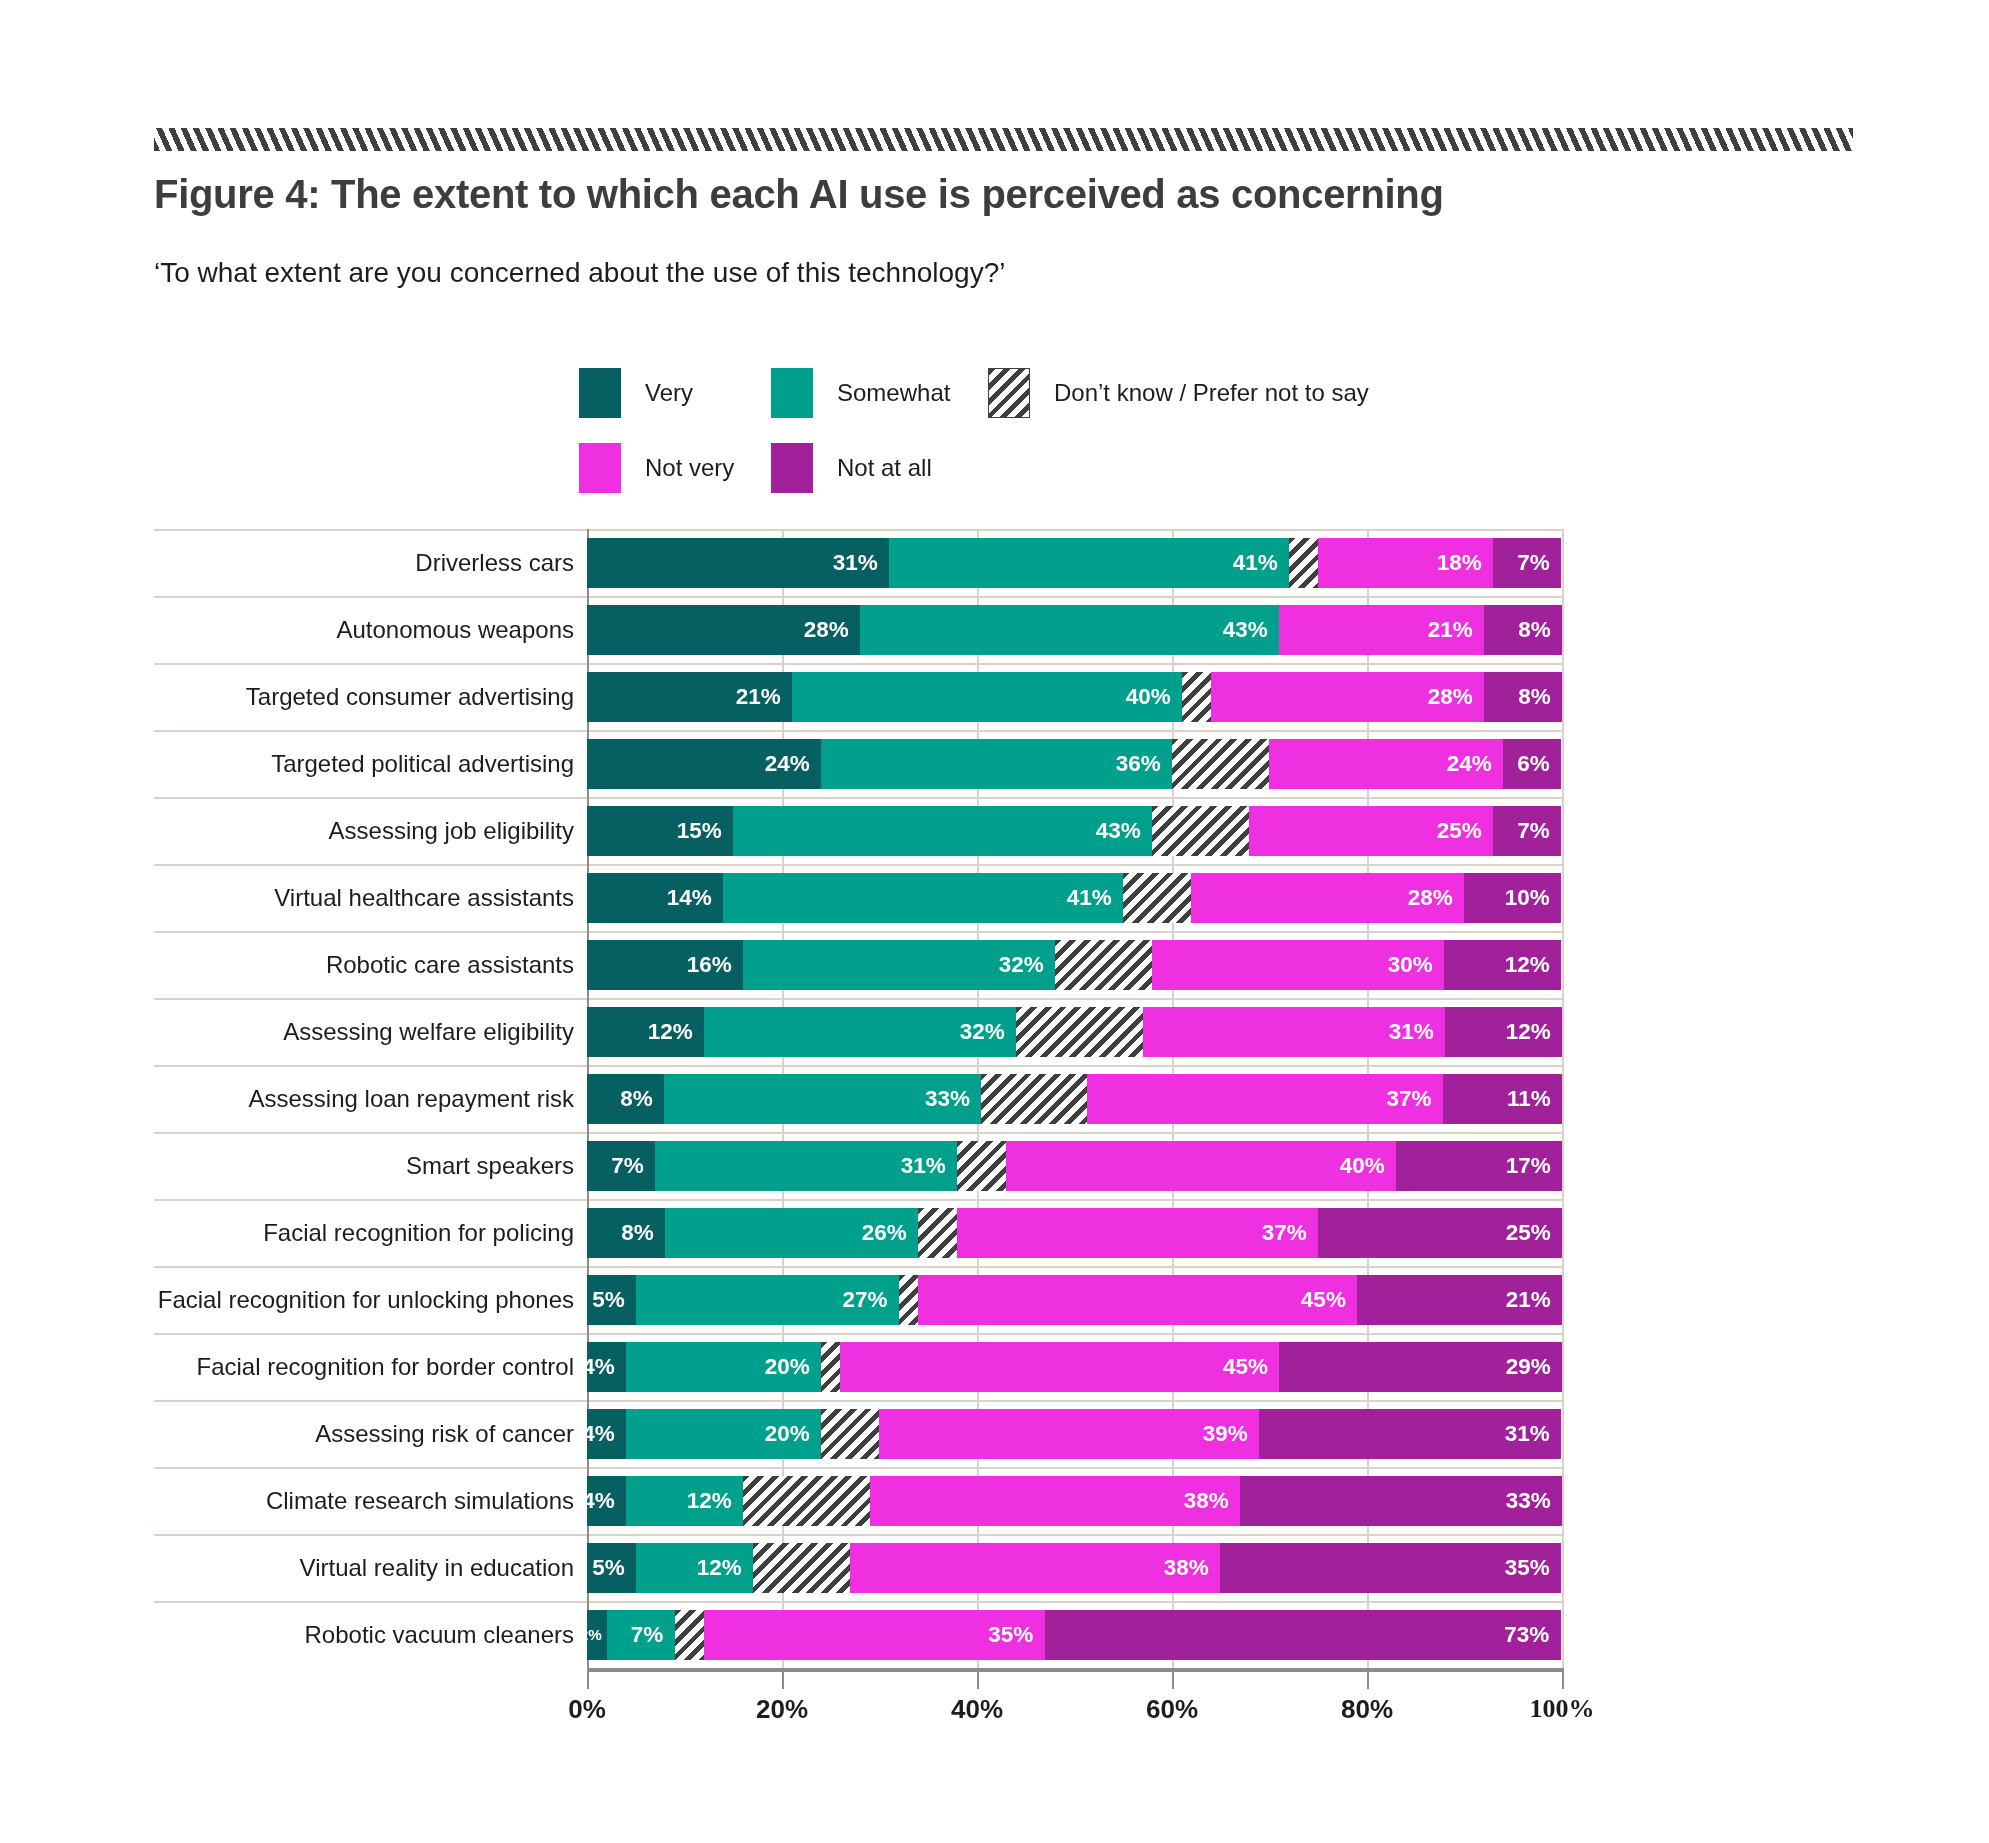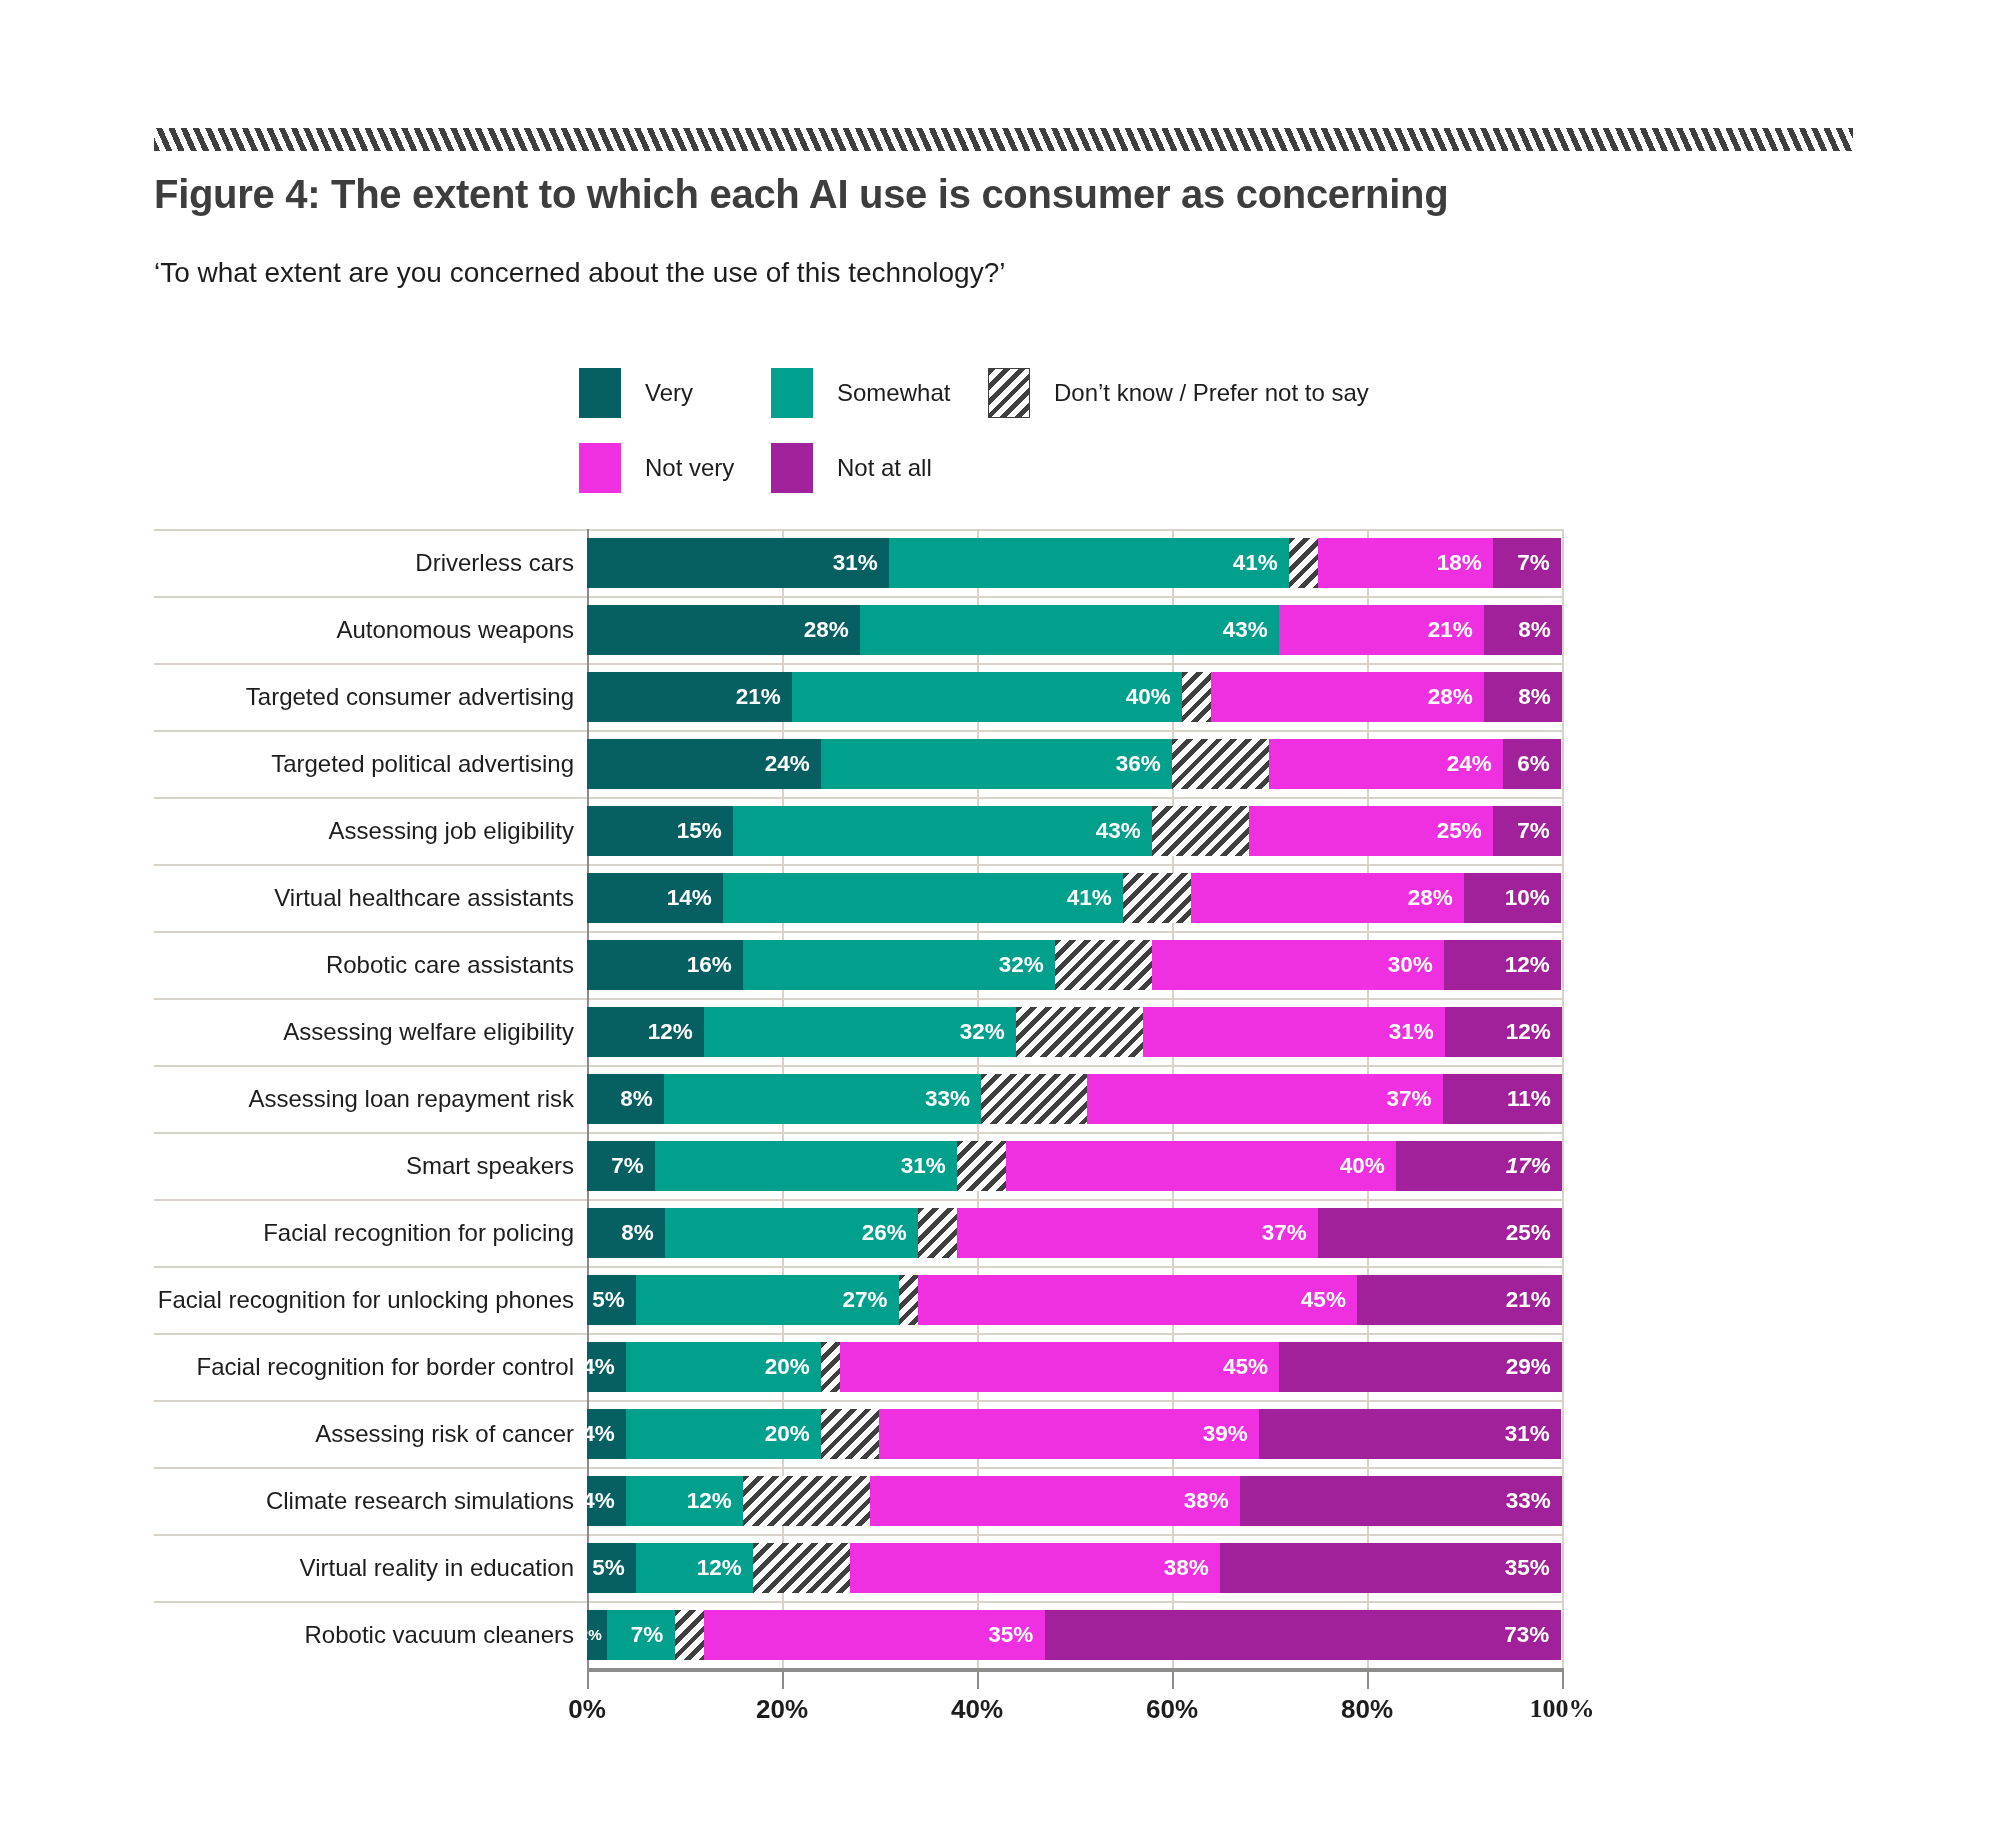--- a/index.html
+++ b/index.html
@@ -225,21 +225,21 @@
     white-space: nowrap;
   }
 </style>
 </head>
 <body>
 
 <div class="page">
 
   <div class="top-rule"></div>
 
-  <div class="fig-title">Figure 4: The extent to which each AI use is consumer as concerning</div>
+  <div class="fig-title">Figure 4: The extent to which each AI use is perceived as concerning</div>
   <div class="fig-subtitle">‘To what extent are you concerned about the use of this technology?’</div>
 
   <div class="legend">
     <div class="legend-row">
       <div class="legend-item pos-1">
         <span class="legend-swatch sw-very"></span>
         <span class="legend-label">Very</span>
       </div>
       <div class="legend-item pos-2">
         <span class="legend-swatch sw-somewhat"></span>
@@ -540,21 +540,21 @@
               <div class="seg seg-very" style="width: 68px;">
                 <span class="seg-val">7%</span>
               </div>
               <div class="seg seg-somewhat" style="width: 302px;">
                 <span class="seg-val">31%</span>
               </div>
               <div class="seg seg-dk" style="width: 49px;"></div>
               <div class="seg seg-notvery" style="width: 390px;">
                 <span class="seg-val">40%</span>
               </div>
-              <div class="seg seg-notatall" style="width: 166px; font-style: italic;">
+              <div class="seg seg-notatall" style="width: 166px;">
                 <span class="seg-val">17%</span>
               </div>
             </div>
           </div>
         </div>
         <div class="row">
           <div class="row-sep"></div>
           <div class="cat-label">Facial recognition for policing</div>
           <div class="bar-area">
             <div class="gridlines">

